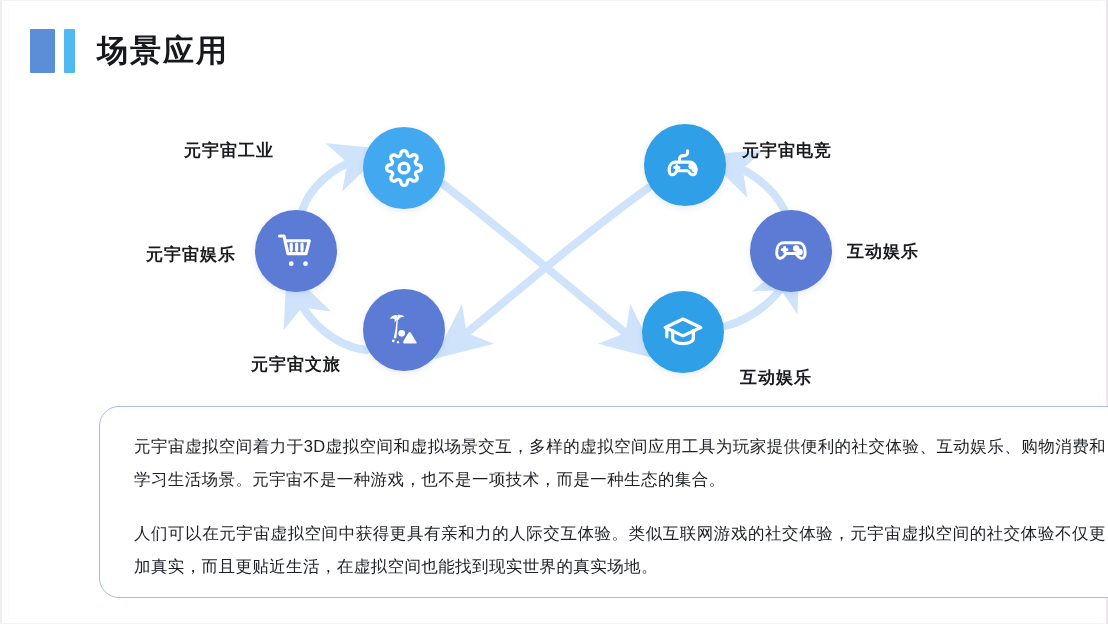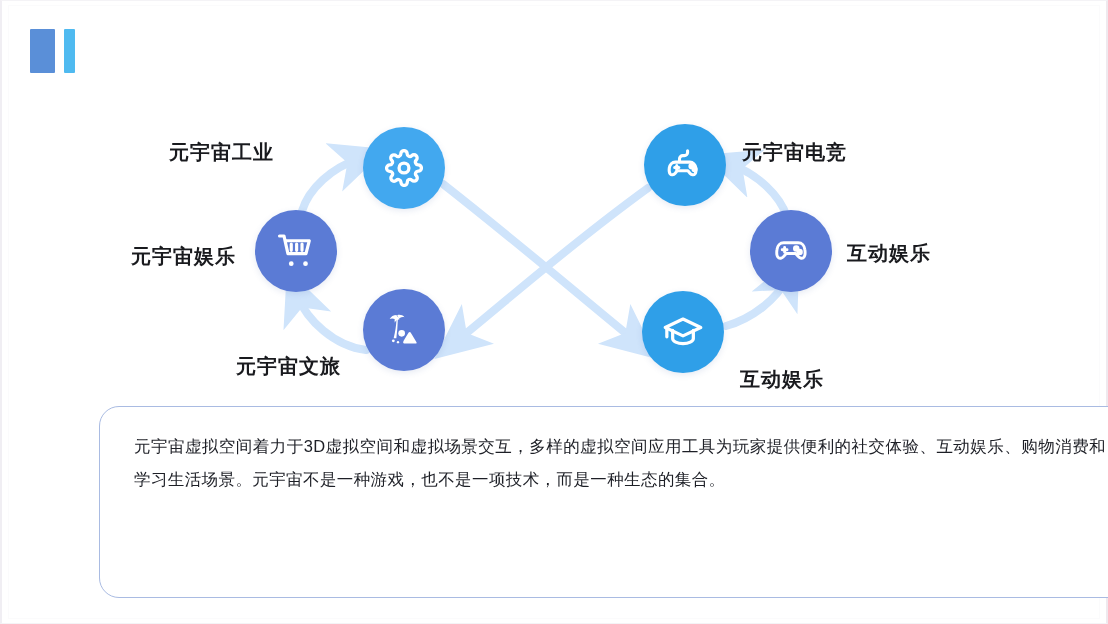--- a/index.html
+++ b/index.html
@@ -65,21 +65,21 @@
     position: absolute;
     border-radius: 50%;
     display: flex;
     align-items: center;
     justify-content: center;
     box-shadow: 0 2px 6px rgba(60,90,160,0.13);
   }
   .node svg { display: block; }
   .node-label {
     position: absolute;
-    font-size: 20px;
+    font-size: 17px;
     font-weight: bold;
     color: #191a1e;
     letter-spacing: 1px;
     white-space: nowrap;
     line-height: 1;
   }
 
   
   #info-box {
     position: absolute;
@@ -103,20 +103,21 @@
 </head>
 <body>
 
 <div id="slide">
 
   <div id="frame-inner"></div>
 
   <div id="header">
     <span class="bar" id="bar-dark"></span>
     <span class="bar" id="bar-light"></span>
+    <span id="page-title">场景应用</span>
   </div>
 
   <div id="diagram">
 
     <svg id="arrows" viewBox="0 0 1108 300">
       <defs>
         <marker id="ah" markerWidth="9" markerHeight="9" refX="3.2" refY="3.2" orient="auto" markerUnits="strokeWidth">
           <path d="M0,0 L7,3.2 L0,6.4 L1.8,3.2 Z" fill="#cfe4fb"></path>
         </marker>
       </defs>
@@ -208,15 +209,16 @@
           <path d="M3.0 10.6v5.4"></path>
         </svg>
       </span>
     </div>
     <div class="node-label" style="left:738px; top:273px;">互动娱乐</div>
 
   </div>
 
   <div id="info-box">
     <p class="para" id="para-1">元宇宙虚拟空间着力于3D虚拟空间和虚拟场景交互，多样的虚拟空间应用工具为玩家提供便利的社交体验、互动娱乐、购物消费和学习生活场景。元宇宙不是一种游戏，也不是一项技术，而是一种生态的集合。</p>
+    <p class="para" id="para-2">人们可以在元宇宙虚拟空间中获得更具有亲和力的人际交互体验。类似互联网游戏的社交体验，元宇宙虚拟空间的社交体验不仅更加真实，而且更贴近生活，在虚拟空间也能找到现实世界的真实场地。</p>
   </div>
 
 </div>
 
 </body></html>

